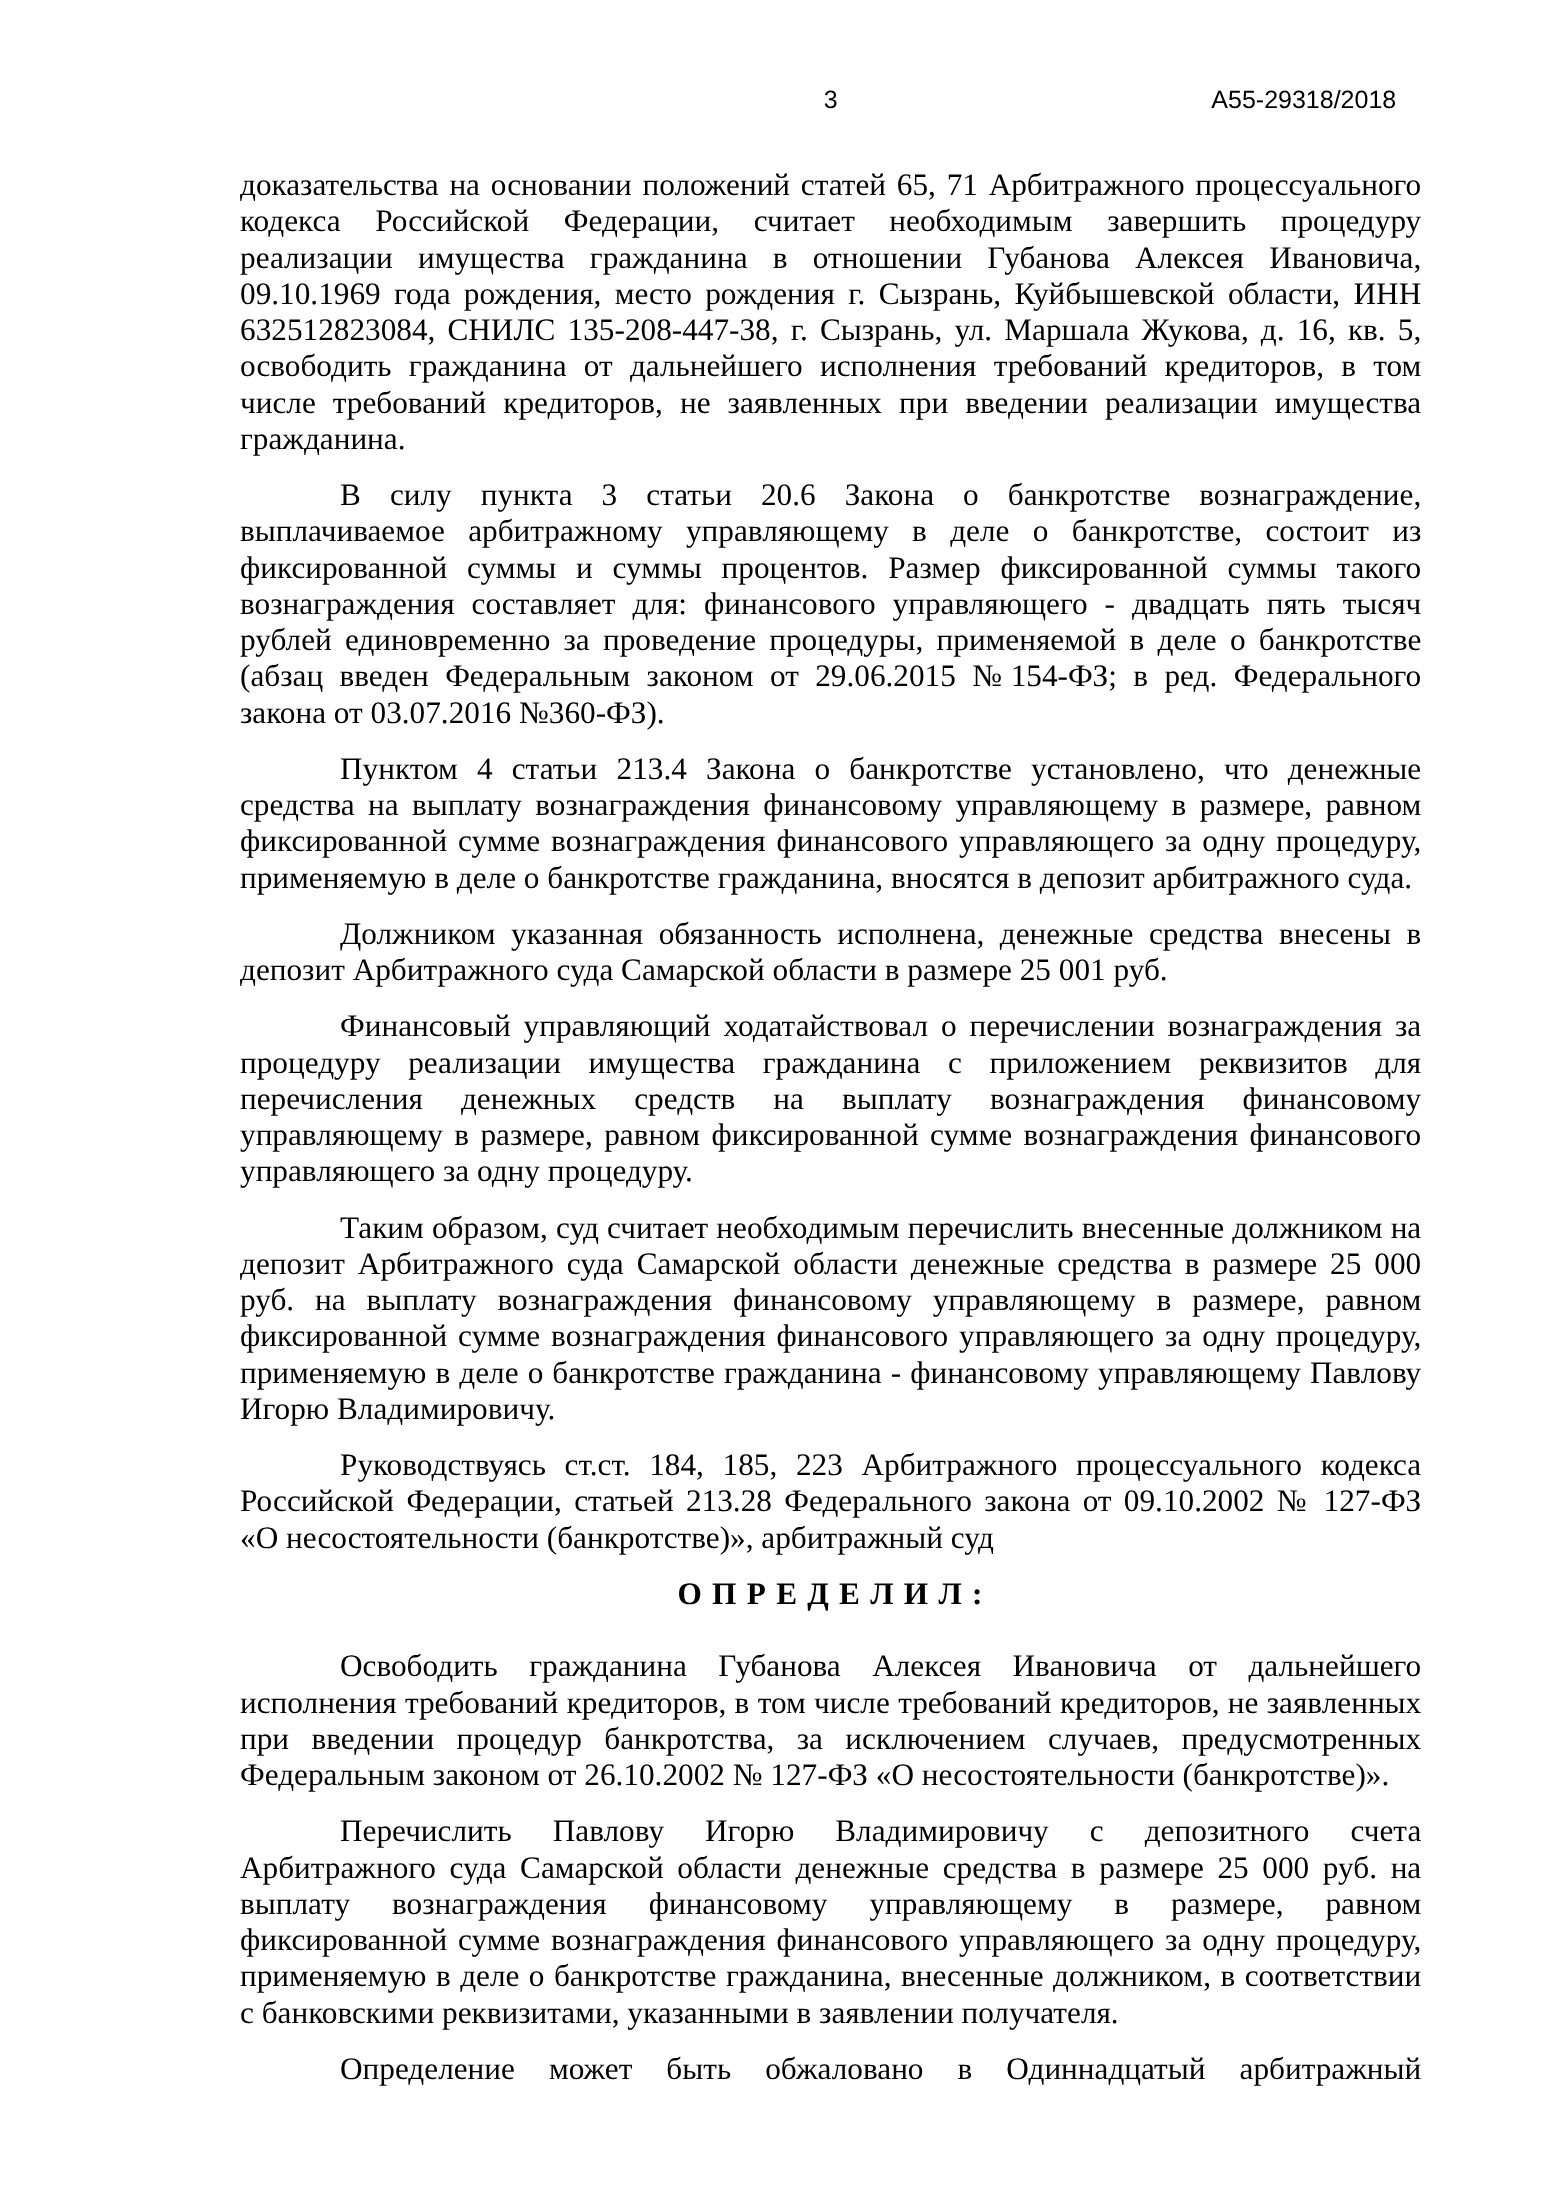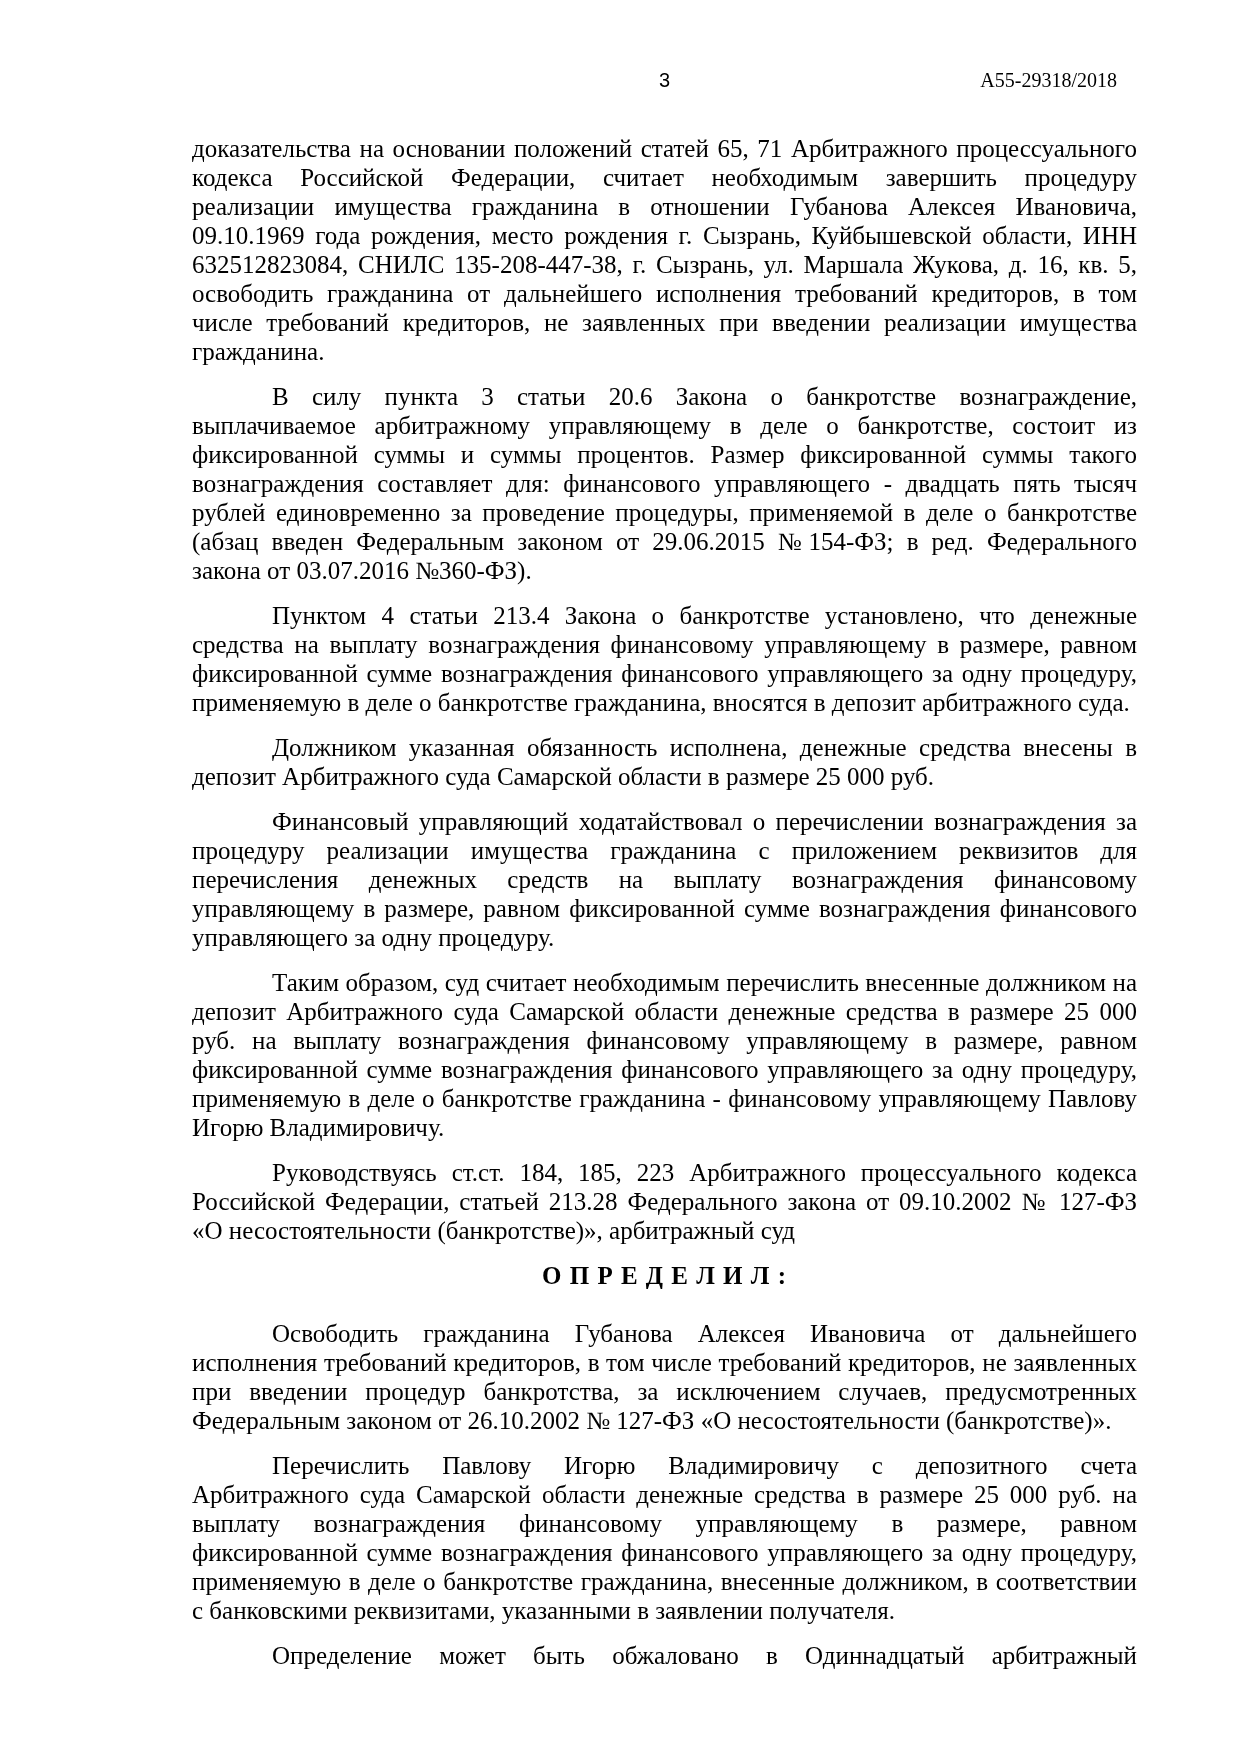--- a/index.html
+++ b/index.html
@@ -24,21 +24,20 @@
   }
   .page-number {
     display: block;
     text-align: center;
   }
   .case-number {
     position: absolute;
     top: 0;
     right: 36px;
     white-space: nowrap;
-    font-family: Liberation Serif, serif;
   }
   .doc-body {
     position: absolute;
     left: 176px;
     top: 118px;
     width: 977px;
     font-size: 25px;
     line-height: 29px;
     text-align: justify;
   }
@@ -68,21 +67,21 @@
 
   <div class="page-header">
     <span class="page-number">3</span>
     <span class="case-number">А55-29318/2018</span>
   </div>
 
   <div class="doc-body">
     <p class="no-indent">доказательства на основании положений статей 65, 71 Арбитражного процессуального кодекса Российской Федерации, считает необходимым завершить процедуру реализации имущества гражданина в отношении Губанова Алексея Ивановича, 09.10.1969 года рождения, место рождения г. Сызрань, Куйбышевской области, ИНН 632512823084, СНИЛС 135-208-447-38, г. Сызрань, ул. Маршала Жукова, д. 16, кв. 5, освободить гражданина от дальнейшего исполнения требований кредиторов, в том числе требований кредиторов, не заявленных при введении реализации имущества гражданина.</p>
     <p>В силу пункта 3 статьи 20.6 Закона о банкротстве вознаграждение, выплачиваемое арбитражному управляющему в деле о банкротстве, состоит из фиксированной суммы и суммы процентов. Размер фиксированной суммы такого вознаграждения составляет для: финансового управляющего - двадцать пять тысяч рублей единовременно за проведение процедуры, применяемой в деле о банкротстве (абзац введен Федеральным законом от 29.06.2015 №154-ФЗ; в ред. Федерального закона от 03.07.2016 №360-ФЗ).</p>
     <p>Пунктом 4 статьи 213.4 Закона о банкротстве установлено, что денежные средства на выплату вознаграждения финансовому управляющему в размере, равном фиксированной сумме вознаграждения финансового управляющего за одну процедуру, применяемую в деле о банкротстве гражданина, вносятся в депозит арбитражного суда.</p>
-    <p>Должником указанная обязанность исполнена, денежные средства внесены в депозит Арбитражного суда Самарской области в размере 25 000 руб.</p>
+    <p>Должником указанная обязанность исполнена, денежные средства внесены в депозит Арбитражного суда Самарской области в размере 25 001 руб.</p>
     <p>Финансовый управляющий ходатайствовал о перечислении вознаграждения за процедуру реализации имущества гражданина с приложением реквизитов для перечисления денежных средств на выплату вознаграждения финансовому управляющему в размере, равном фиксированной сумме вознаграждения финансового управляющего за одну процедуру.</p>
     <p>Таким образом, суд считает необходимым перечислить внесенные должником на депозит Арбитражного суда Самарской области денежные средства в размере 25 000 руб. на выплату вознаграждения финансовому управляющему в размере, равном фиксированной сумме вознаграждения финансового управляющего за одну процедуру, применяемую в деле о банкротстве гражданина - финансовому управляющему Павлову Игорю Владимировичу.</p>
     <p>Руководствуясь ст.ст. 184, 185, 223 Арбитражного процессуального кодекса Российской Федерации, статьей 213.28 Федерального закона от 09.10.2002 № 127-ФЗ «О несостоятельности (банкротстве)», арбитражный суд</p>
 
     <h2 class="resolution">О П Р Е Д Е Л И Л :</h2>
 
     <p>Освободить гражданина Губанова Алексея Ивановича от дальнейшего исполнения требований кредиторов, в том числе требований кредиторов, не заявленных при введении процедур банкротства, за исключением случаев, предусмотренных Федеральным законом от 26.10.2002 № 127-ФЗ «О несостоятельности (банкротстве)».</p>
     <p>Перечислить Павлову Игорю Владимировичу с депозитного счета Арбитражного суда Самарской области денежные средства в размере 25 000 руб. на выплату вознаграждения финансовому управляющему в размере, равном фиксированной сумме вознаграждения финансового управляющего за одну процедуру, применяемую в деле о банкротстве гражданина, внесенные должником, в соответствии с банковскими реквизитами, указанными в заявлении получателя.</p>
     <p class="stretch-last">Определение может быть обжаловано в Одиннадцатый арбитражный</p>
   </div>

